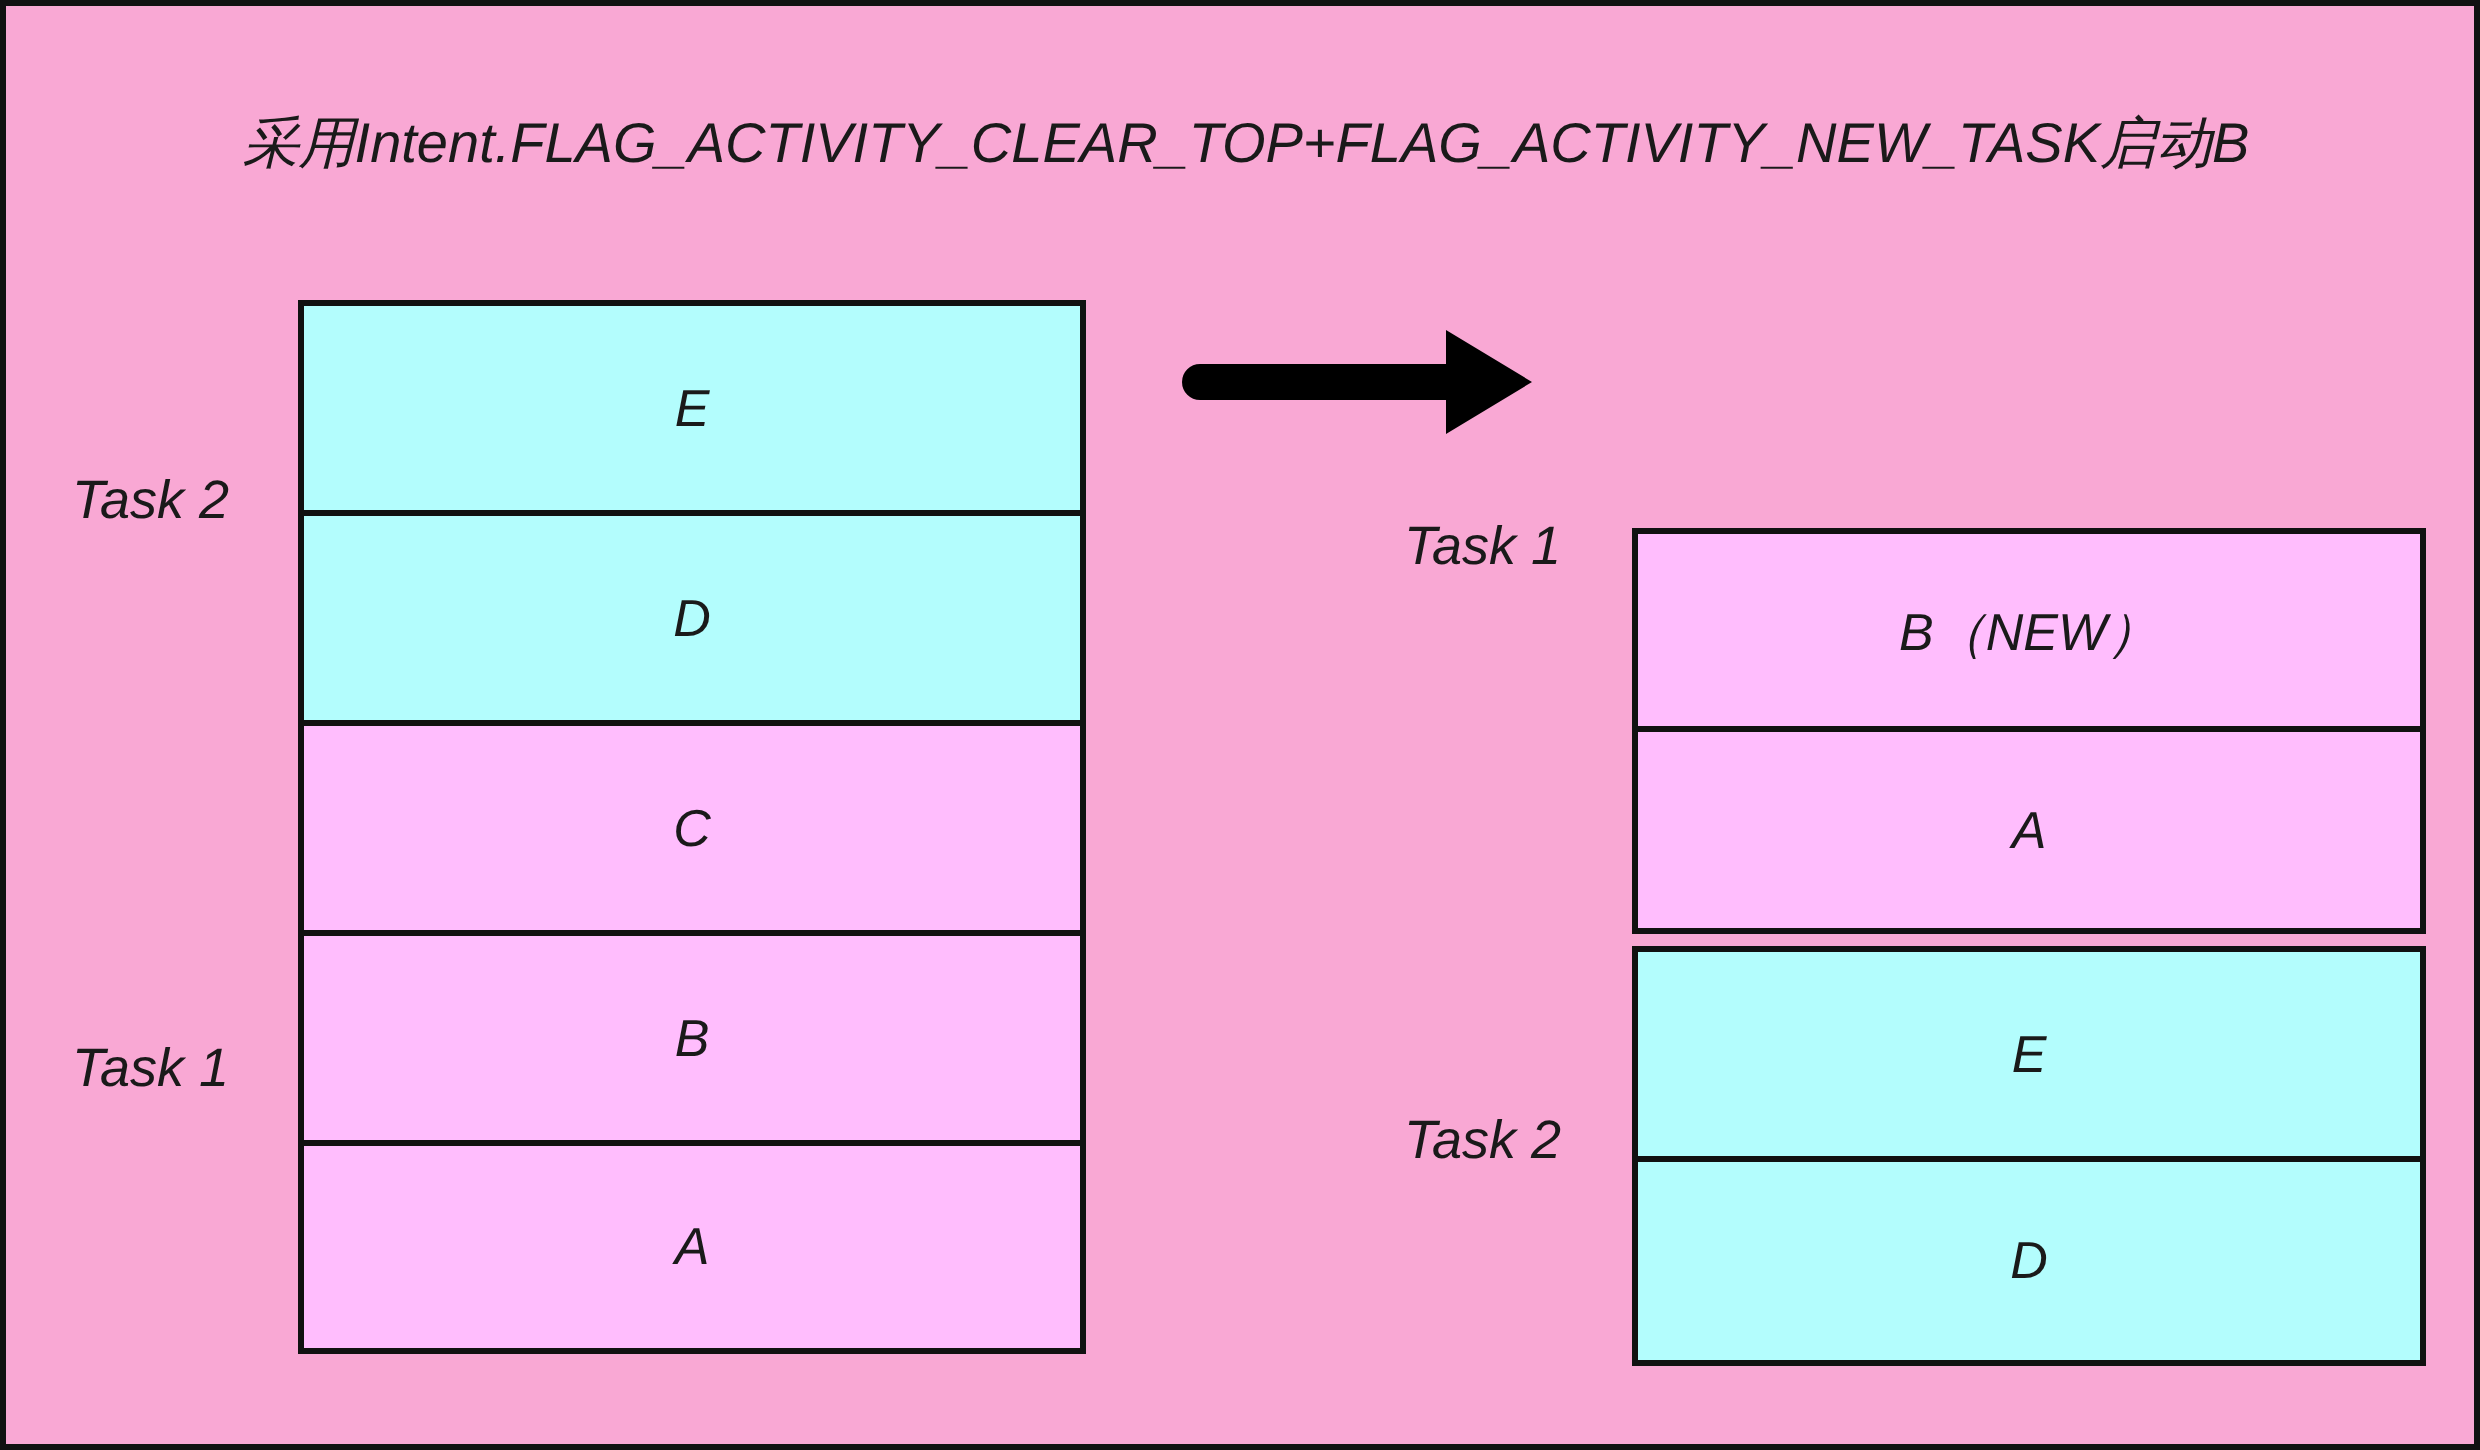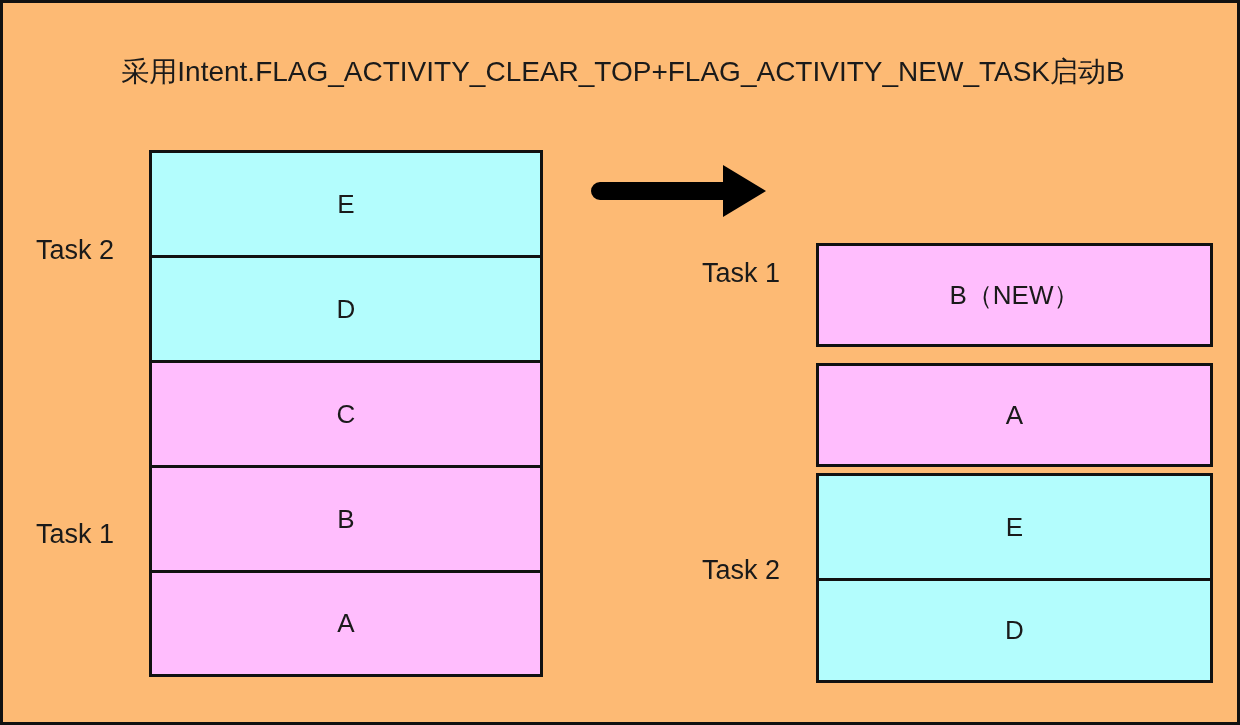--- a/index.html
+++ b/index.html
@@ -7,24 +7,25 @@
     padding: 0;
     background: #ffffff;
   }
   body {
     font-family: "Liberation Sans", "DejaVu Sans", sans-serif;
   }
   #canvas {
     position: relative;
     width: 1240px;
     height: 725px;
-    background: #fdba74;
+    background: #f9a8d4;
     border: 3px solid #111111;
     box-sizing: border-box;
     overflow: hidden;
+    font-style: italic;
   }
   #title {
     position: absolute;
     left: 0;
     top: 50px;
     width: 1240px;
     text-align: center;
     font-size: 28px;
     color: #1a1a1a;
     letter-spacing: 0px;
@@ -107,21 +108,21 @@
     <path d="M 9 19 L 132 19 L 132 2 L 175 28 L 132 54 L 132 37 L 9 37
              A 9 9 0 0 1 9 19 Z" fill="#000000"></path>
   </svg>
 
   <div class="stack">
 
     <div class="task-label" style="left: 699px; top: 255px;">Task 1</div>
 
     <div class="task-label" style="left: 699px; top: 552px;">Task 2</div>
 
-    <div class="group" style="left: 813px; top: 240px; width: 397px; height: 104px;">
+    <div class="group" style="left: 813px; top: 261px; width: 397px; height: 104px;">
       <div class="cell pink" style="height: 100%;">
         <span>B（NEW）</span>
       </div>
     </div>
 
     <div class="group" style="left: 813px; top: 360px; width: 397px; height: 104px;">
       <div class="cell pink" style="height: 100%;">
         <span>A</span>
       </div>
     </div>

